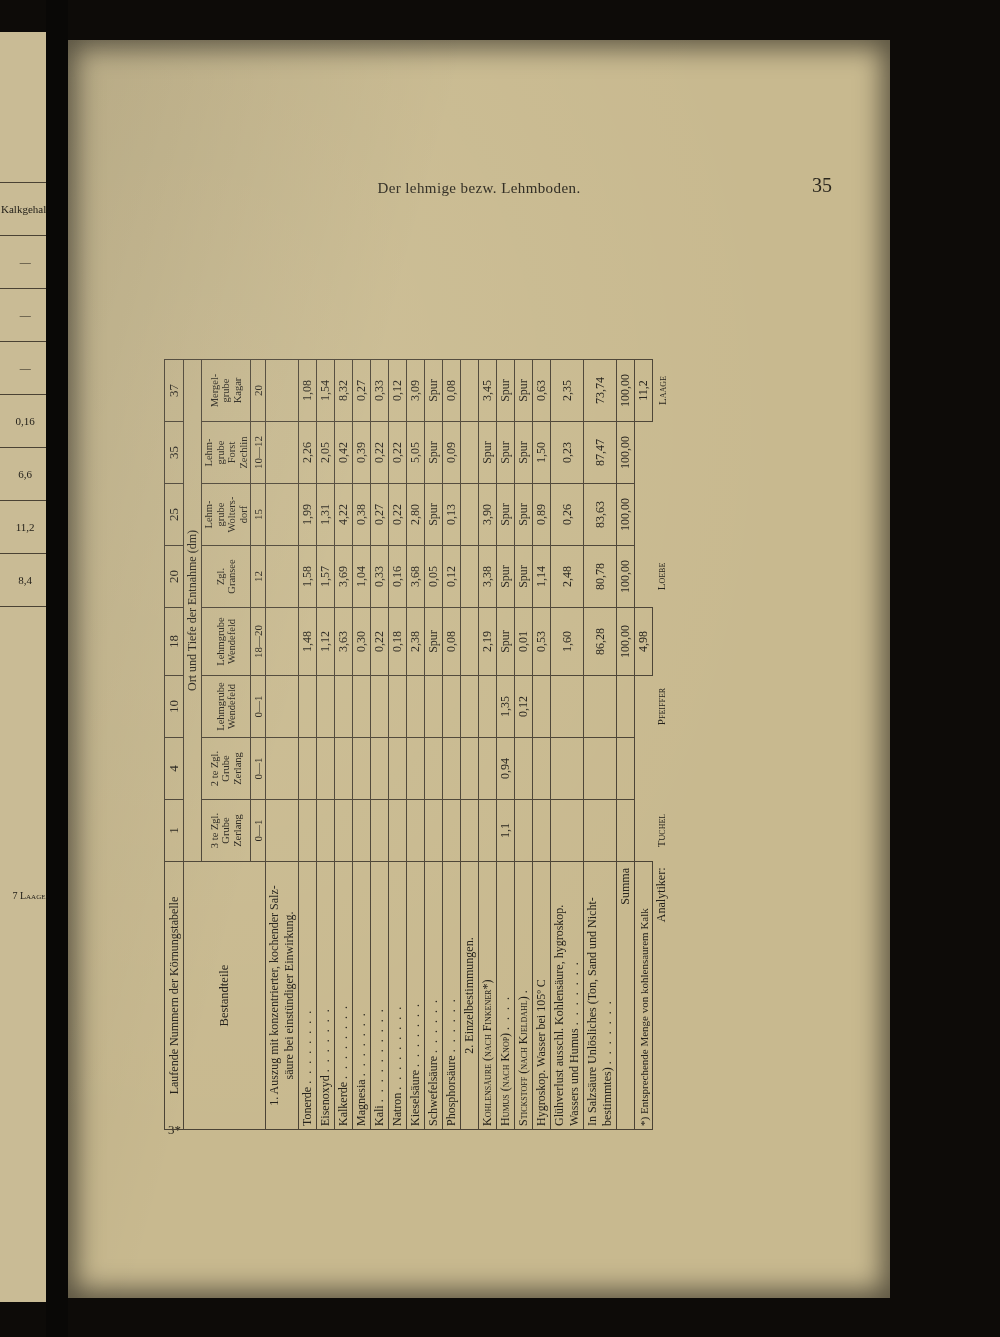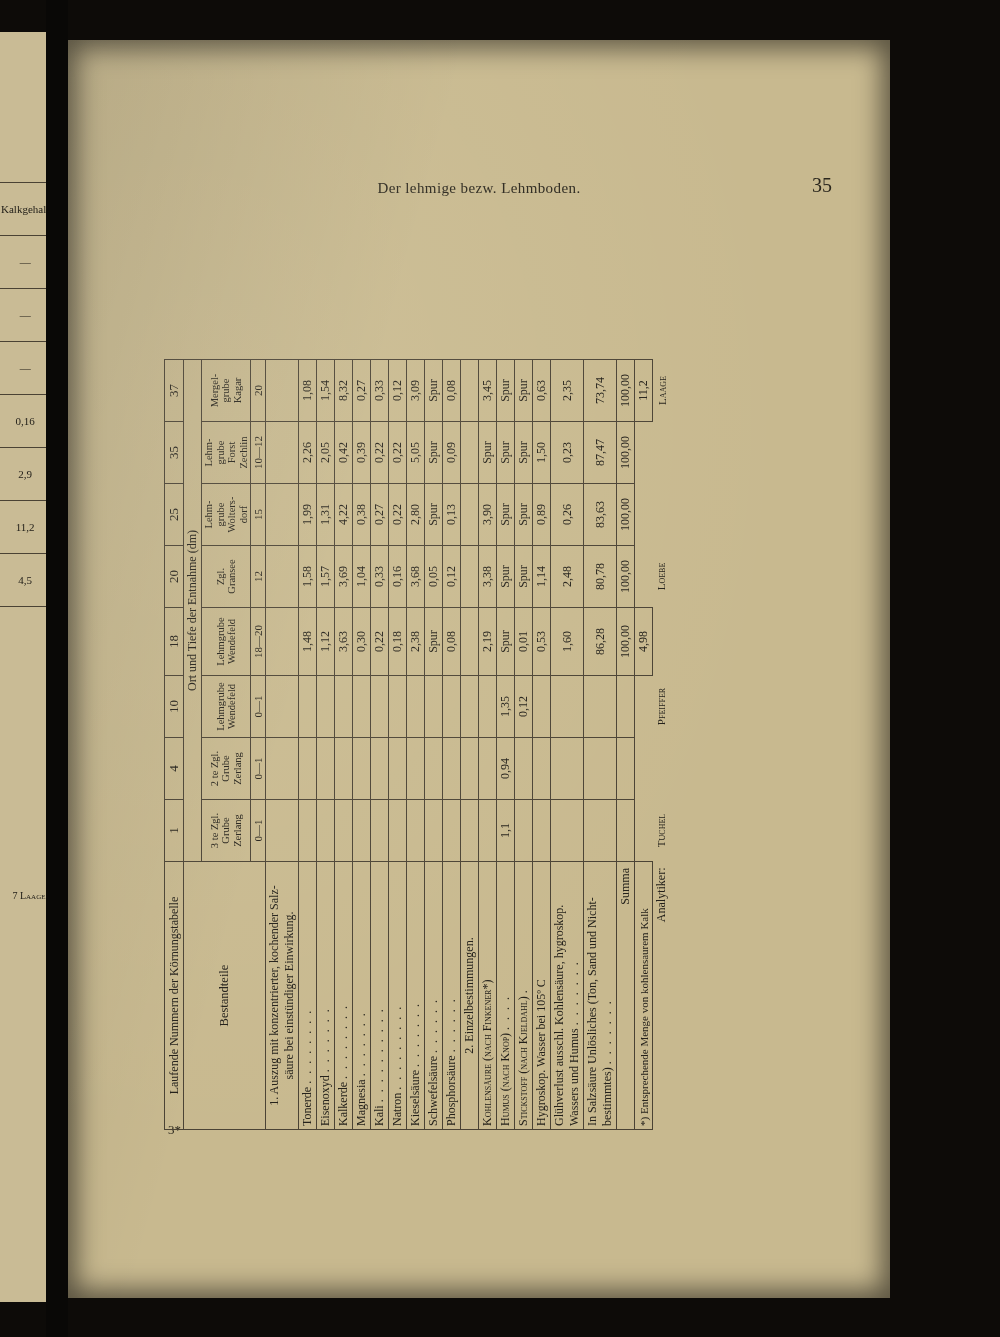--- a/index.html
+++ b/index.html
@@ -118,27 +118,27 @@
       <tr>
             <td>—</td>
           </tr>
       <tr>
             <td>—</td>
           </tr>
       <tr>
             <td>0,16</td>
           </tr>
       <tr>
-            <td>2,9</td>
+            <td>6,6</td>
           </tr>
       <tr>
             <td>11,2</td>
           </tr>
       <tr>
-            <td>4,5</td>
+            <td>8,4</td>
           </tr>
     </tbody>
       </table>
     <div class="fragfoot">7  Laage.</div>
   </div>
 
   <div class="gutter"></div>
 
   <div class="sheet">
 

